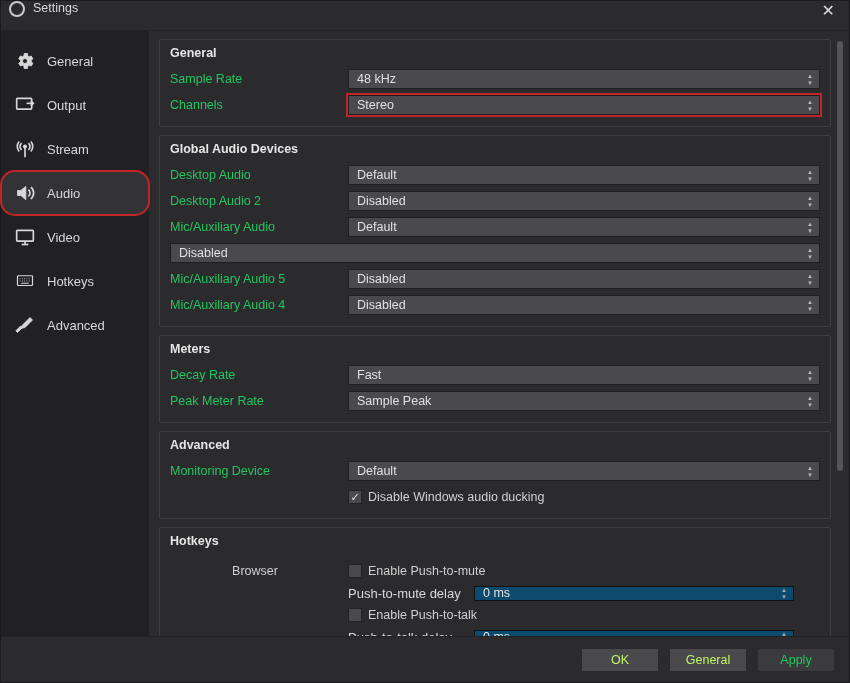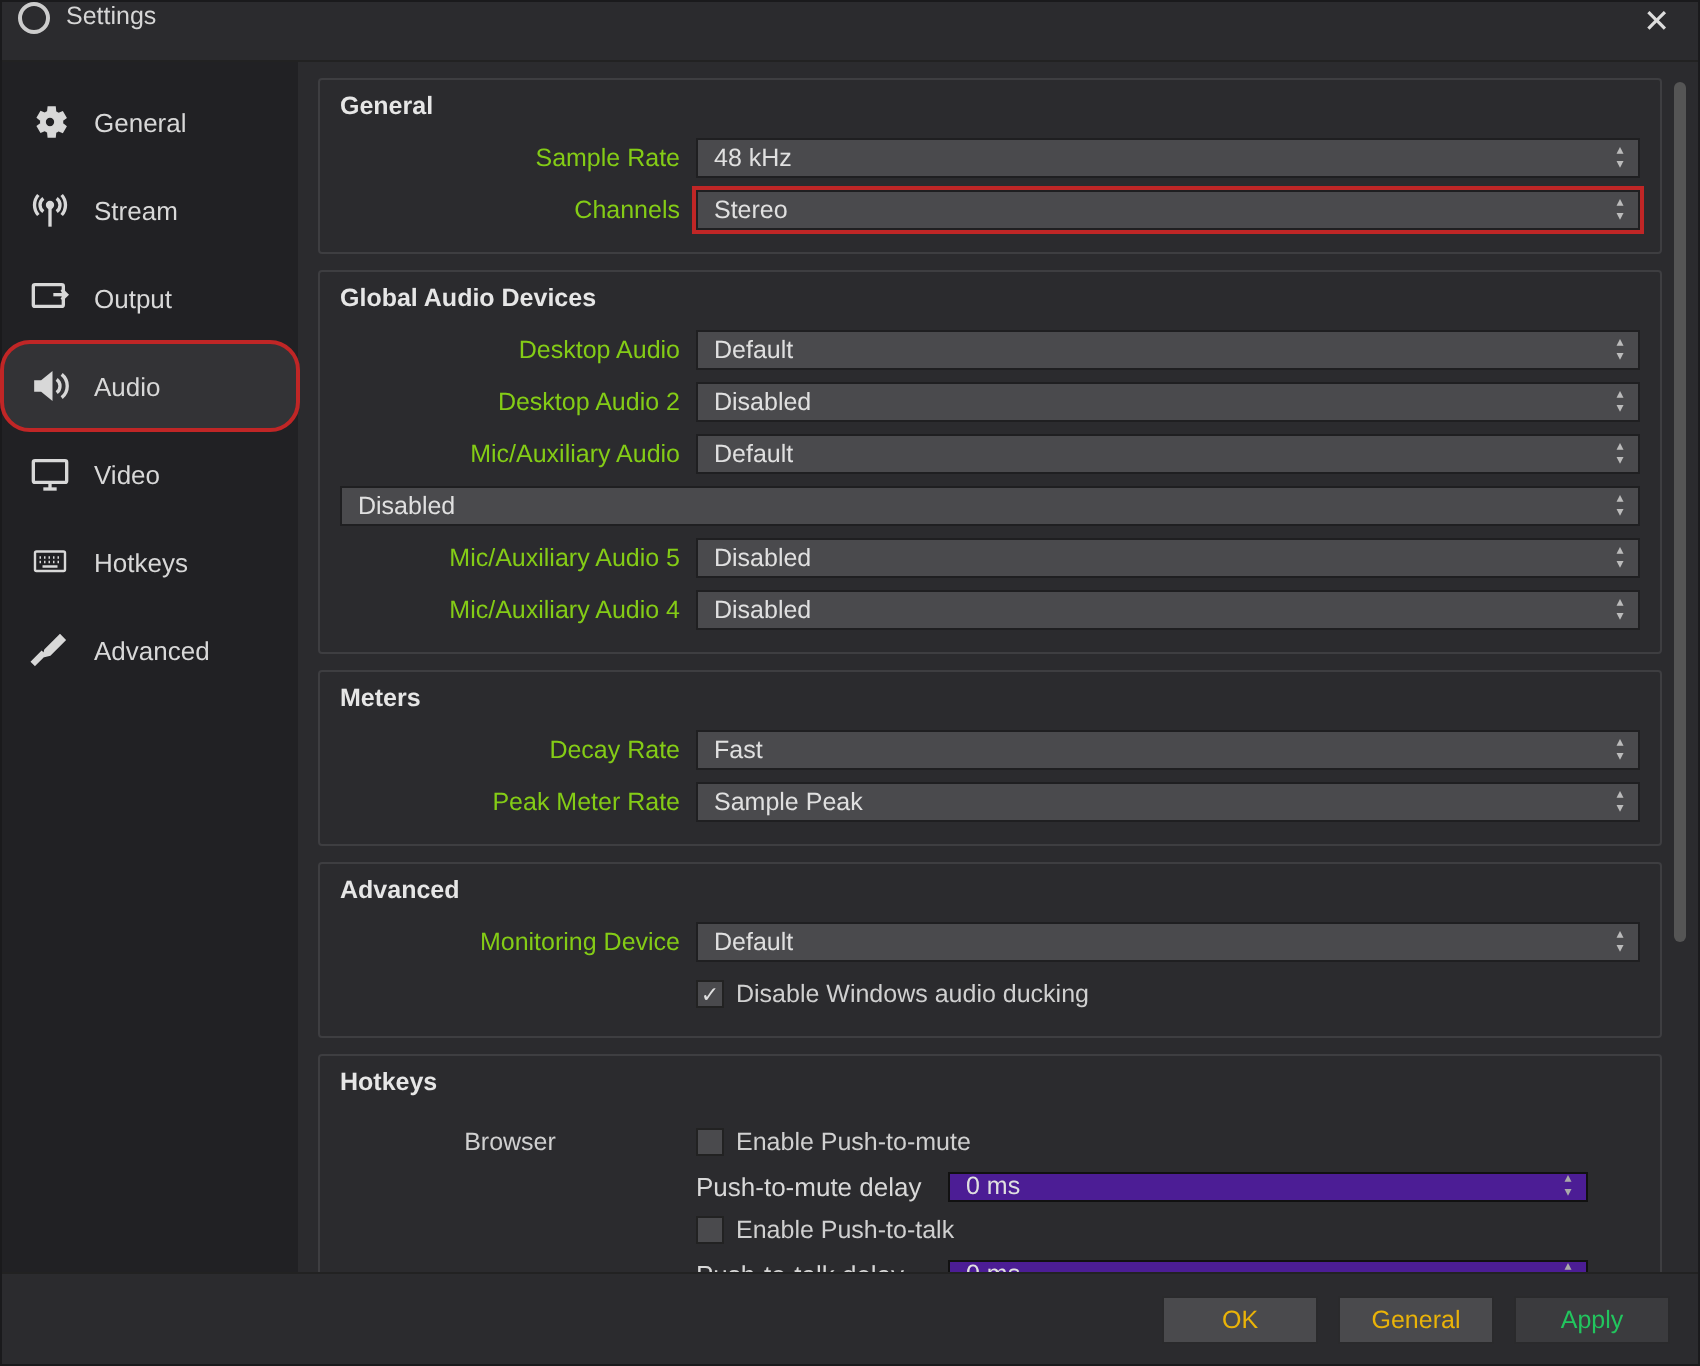--- a/index.html
+++ b/index.html
@@ -100,23 +100,23 @@
     margin: 2px 0 6px 0;
   }
   .row {
     display: flex;
     align-items: center;
     height: 26px;
     gap: 6px;
   }
   .row-label {
     width: 172px;
-    text-align: right;
-    font-size: 12.5px;
-    color: #84cc16;
+    text-align: left;
+    font-size: 12.5px;
+    color: #22c55e;
     padding-right: 2px;
   }
   .select {
     flex: 1;
     height: 20px;
     background: #4a4a4d;
     border: 1px solid #1f1f21;
     display: flex;
     align-items: center;
     padding: 0 18px 0 8px;
@@ -137,21 +137,21 @@
     line-height: 7px;
     text-align: center;
   }
   .select.hl {
     outline: 2px solid #c02626;
     outline-offset: 0;
   }
   .numbox {
     width: 320px;
     height: 15px;
-    background: #4c1d95;
+    background: #0c4a6e;
     border: 1px solid #111;
     display: flex;
     align-items: center;
     padding: 0 18px 0 8px;
     font-size: 12.5px;
     color: #e0e0e0;
     position: relative;
   }
   .numbox .spin {
     position: absolute;
@@ -188,21 +188,21 @@
     align-items: center;
     gap: 10px;
     padding: 0 14px;
     border-top: 1px solid #222;
   }
   .btn {
     min-width: 78px;
     height: 24px;
     background: #4a4a4d;
     border: 1px solid #2a2a2c;
-    color: #eab308;
+    color: #bef264;
     font-size: 12.5px;
     display:flex; align-items:center; justify-content:center;
     cursor: pointer;
   }
   .btn.disabled { background:#3b3b3e; color:#22c55e; border-color:#2a2a2c; cursor:default;}
 </style>
 </head>
 <body>
 
 <div class="window">
@@ -216,43 +216,43 @@
   <div class="body-area">
 
     <div class="sidebar">
       <div class="sidebar-item">
         <span class="sb-ico">
           <svg viewBox="0 0 24 24" width="22" height="20">
               <path fill="#d8d8d8" d="M19.4 13a7.5 7.5 0 0 0 0-2l2.1-1.6-2-3.4-2.5 1a7.4 7.4 0 0 0-1.7-1L15 3h-4l-.3 2.9a7.4 7.4 0 0 0-1.7 1l-2.5-1-2 3.4L6.6 11a7.5 7.5 0 0 0 0 2l-2.1 1.6 2 3.4 2.5-1a7.4 7.4 0 0 0 1.7 1L11 21h4l.3-2.9a7.4 7.4 0 0 0 1.7-1l2.5 1 2-3.4Zm-7.4 2a3 3 0 1 1 3-3 3 3 0 0 1-3 3Z"></path>
             </svg>
         </span>
         <span class="sb-label">General</span>
+      </div>
+      <div class="sidebar-item">
+        <span class="sb-ico">
+          <svg viewBox="0 0 24 24" width="22" height="20" fill="none" stroke="#d8d8d8" stroke-width="2">
+              <rect x="2" y="4" width="18" height="13" rx="1"></rect>
+              <path d="M14 10h8"></path>
+              <path d="M19 7l3 3-3 3"></path>
+            </svg>
+        </span>
+        <span class="sb-label">Output</span>
       </div>
       <div class="sidebar-item">
         <span class="sb-ico">
           <svg viewBox="0 0 24 24" width="22" height="20" fill="none" stroke="#d8d8d8" stroke-width="2">
               <path d="M5 15a9 9 0 0 1 0-12"></path>
               <path d="M8 13a5 5 0 0 1 0-8"></path>
               <path d="M16 13a5 5 0 0 0 0-8"></path>
               <path d="M19 15a9 9 0 0 0 0-12"></path>
               <circle cx="12" cy="9" r="1.5" fill="#d8d8d8"></circle>
               <path d="M12 10v12"></path>
             </svg>
         </span>
         <span class="sb-label">Stream</span>
-      </div>
-      <div class="sidebar-item">
-        <span class="sb-ico">
-          <svg viewBox="0 0 24 24" width="22" height="20" fill="none" stroke="#d8d8d8" stroke-width="2">
-              <rect x="2" y="4" width="18" height="13" rx="1"></rect>
-              <path d="M14 10h8"></path>
-              <path d="M19 7l3 3-3 3"></path>
-            </svg>
-        </span>
-        <span class="sb-label">Output</span>
       </div>
       <div class="sidebar-item selected">
         <span class="sb-ico">
           <svg viewBox="0 0 24 24" width="22" height="20" fill="#d8d8d8">
               <path d="M3 9v6h4l6 5V4L7 9Z"></path>
               <path fill="none" stroke="#d8d8d8" stroke-width="2" d="M16 8a5 5 0 0 1 0 8"></path>
               <path fill="none" stroke="#d8d8d8" stroke-width="2" d="M19 5a9 9 0 0 1 0 14"></path>
             </svg>
         </span>
         <span class="sb-label">Audio</span>

